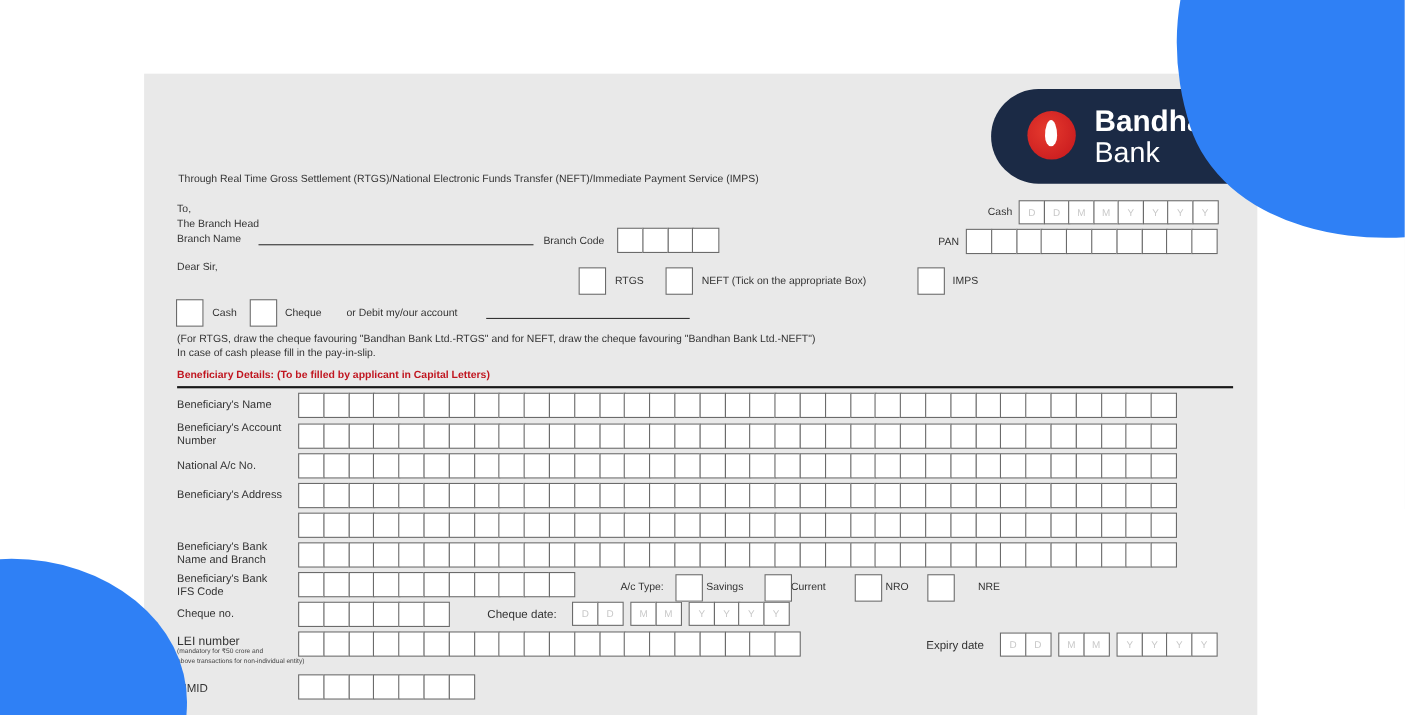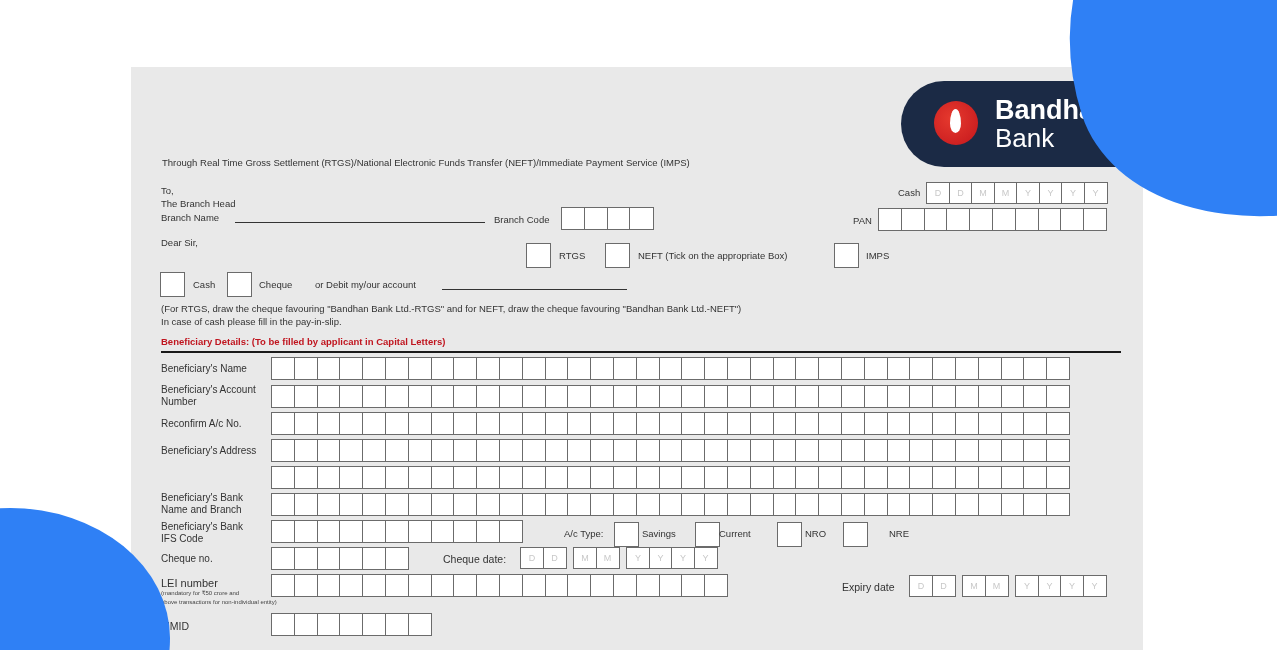--- a/index.html
+++ b/index.html
@@ -182,21 +182,21 @@
       <div class="cell"></div>
       <div class="cell"></div>
       <div class="cell"></div>
       <div class="cell"></div>
       <div class="cell"></div>
       <div class="cell"></div>
       <div class="cell"></div>
       <div class="cell"></div>
     </div>
 
-  <span class="lbl" style="top:351px;">Reconfirm A/c No.</span>
+  <span class="lbl" style="top:351px;">National A/c No.</span>
   <div class="row" id="r3" style="left:140px;top:345px;">
       <div class="cell"></div>
       <div class="cell"></div>
       <div class="cell"></div>
       <div class="cell"></div>
       <div class="cell"></div>
       <div class="cell"></div>
       <div class="cell"></div>
       <div class="cell"></div>
       <div class="cell"></div>

